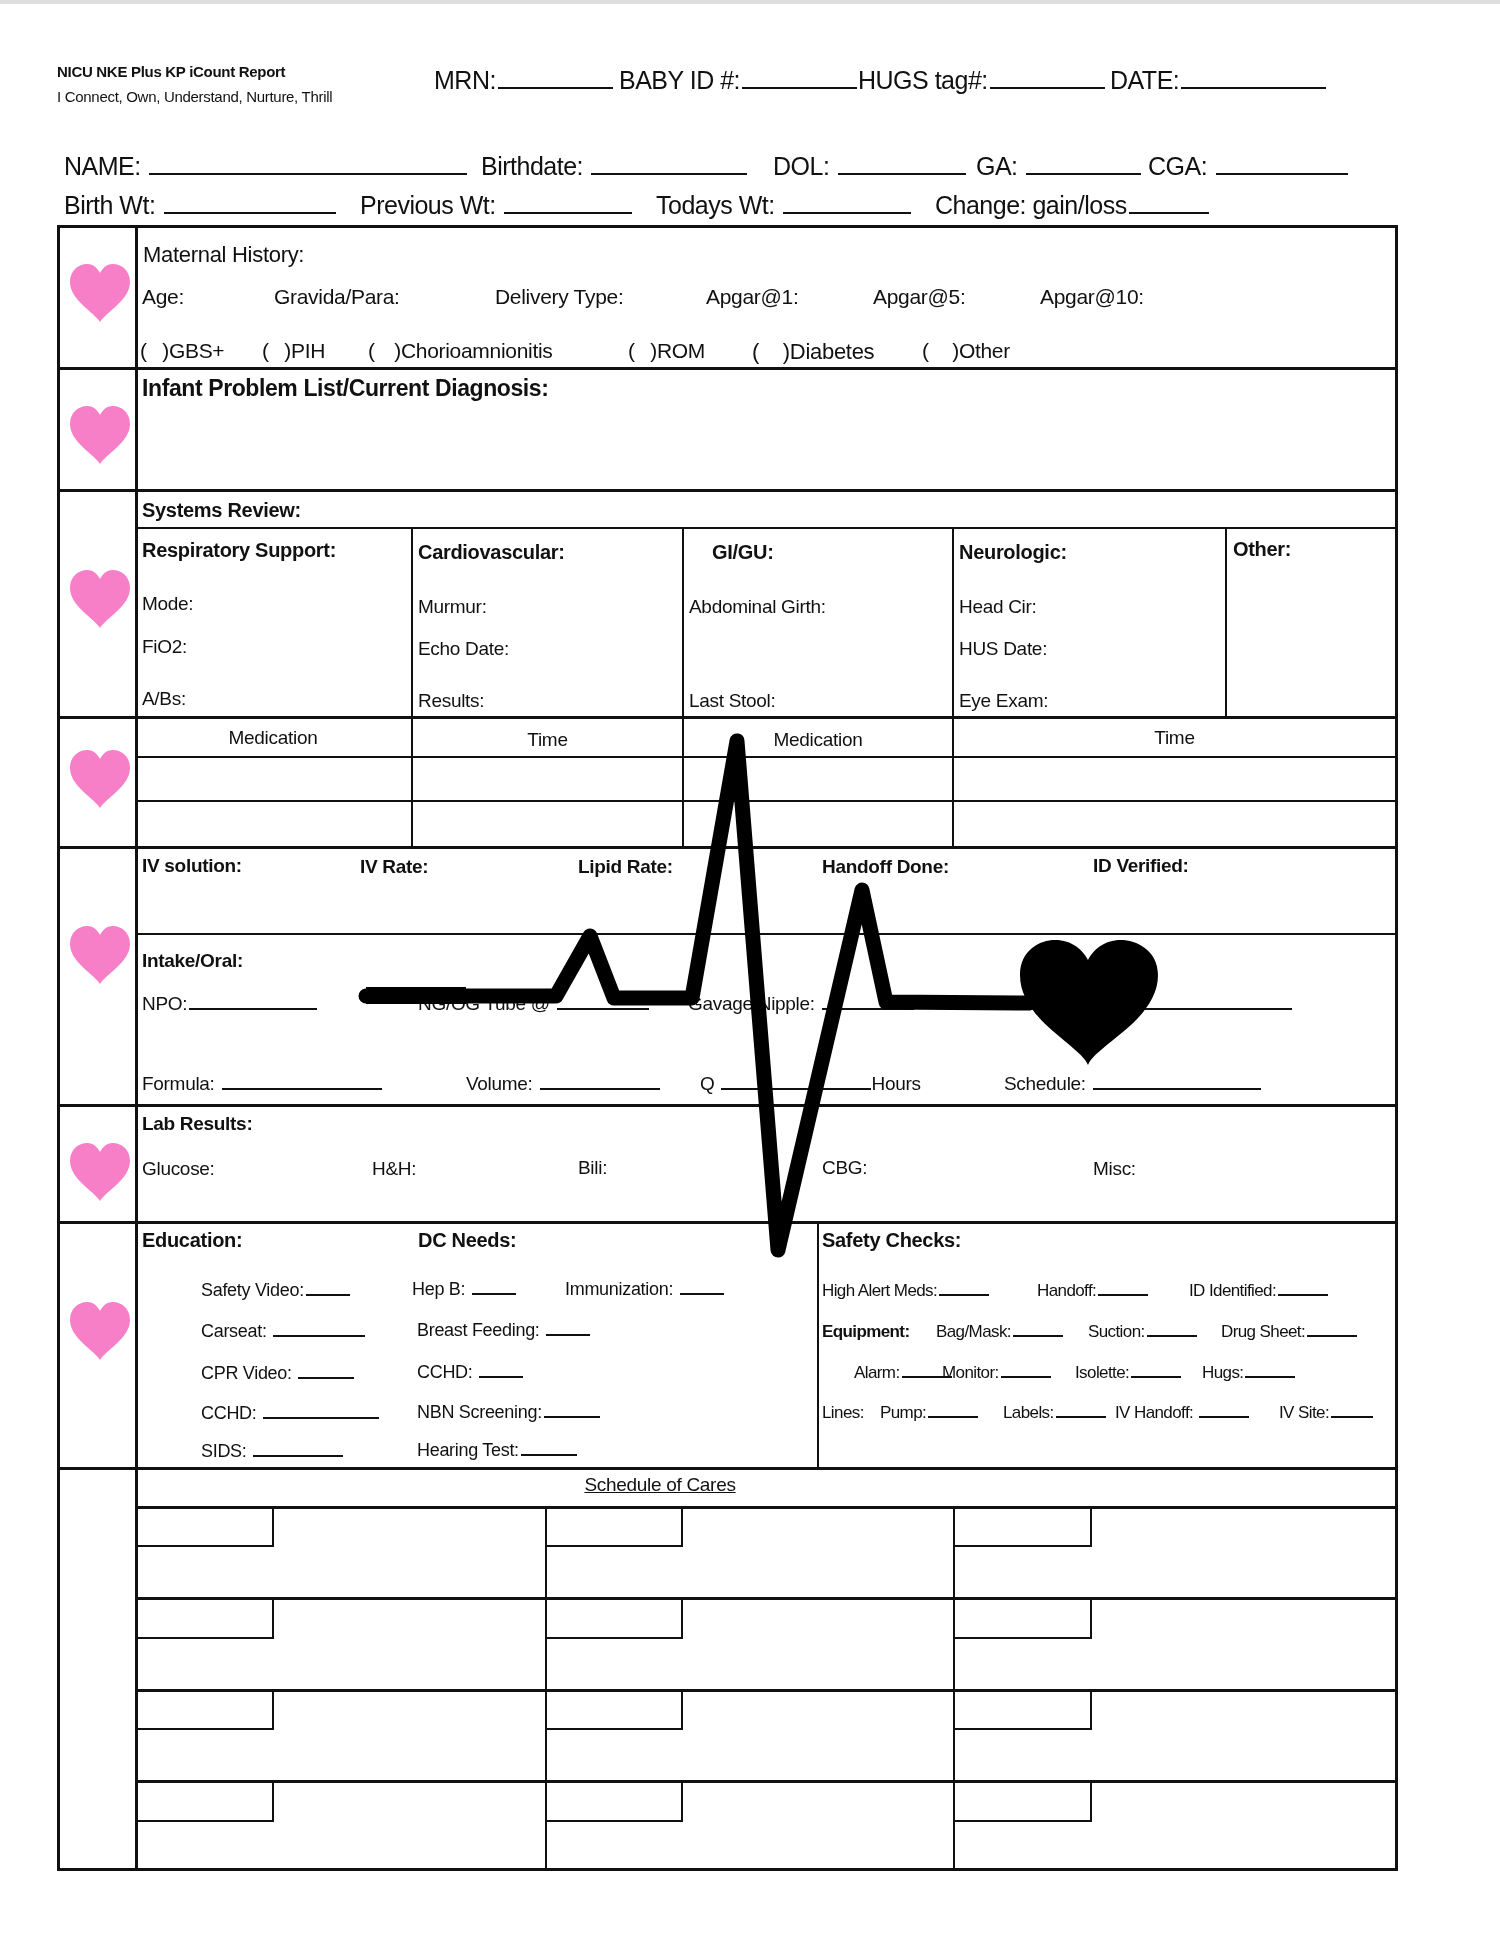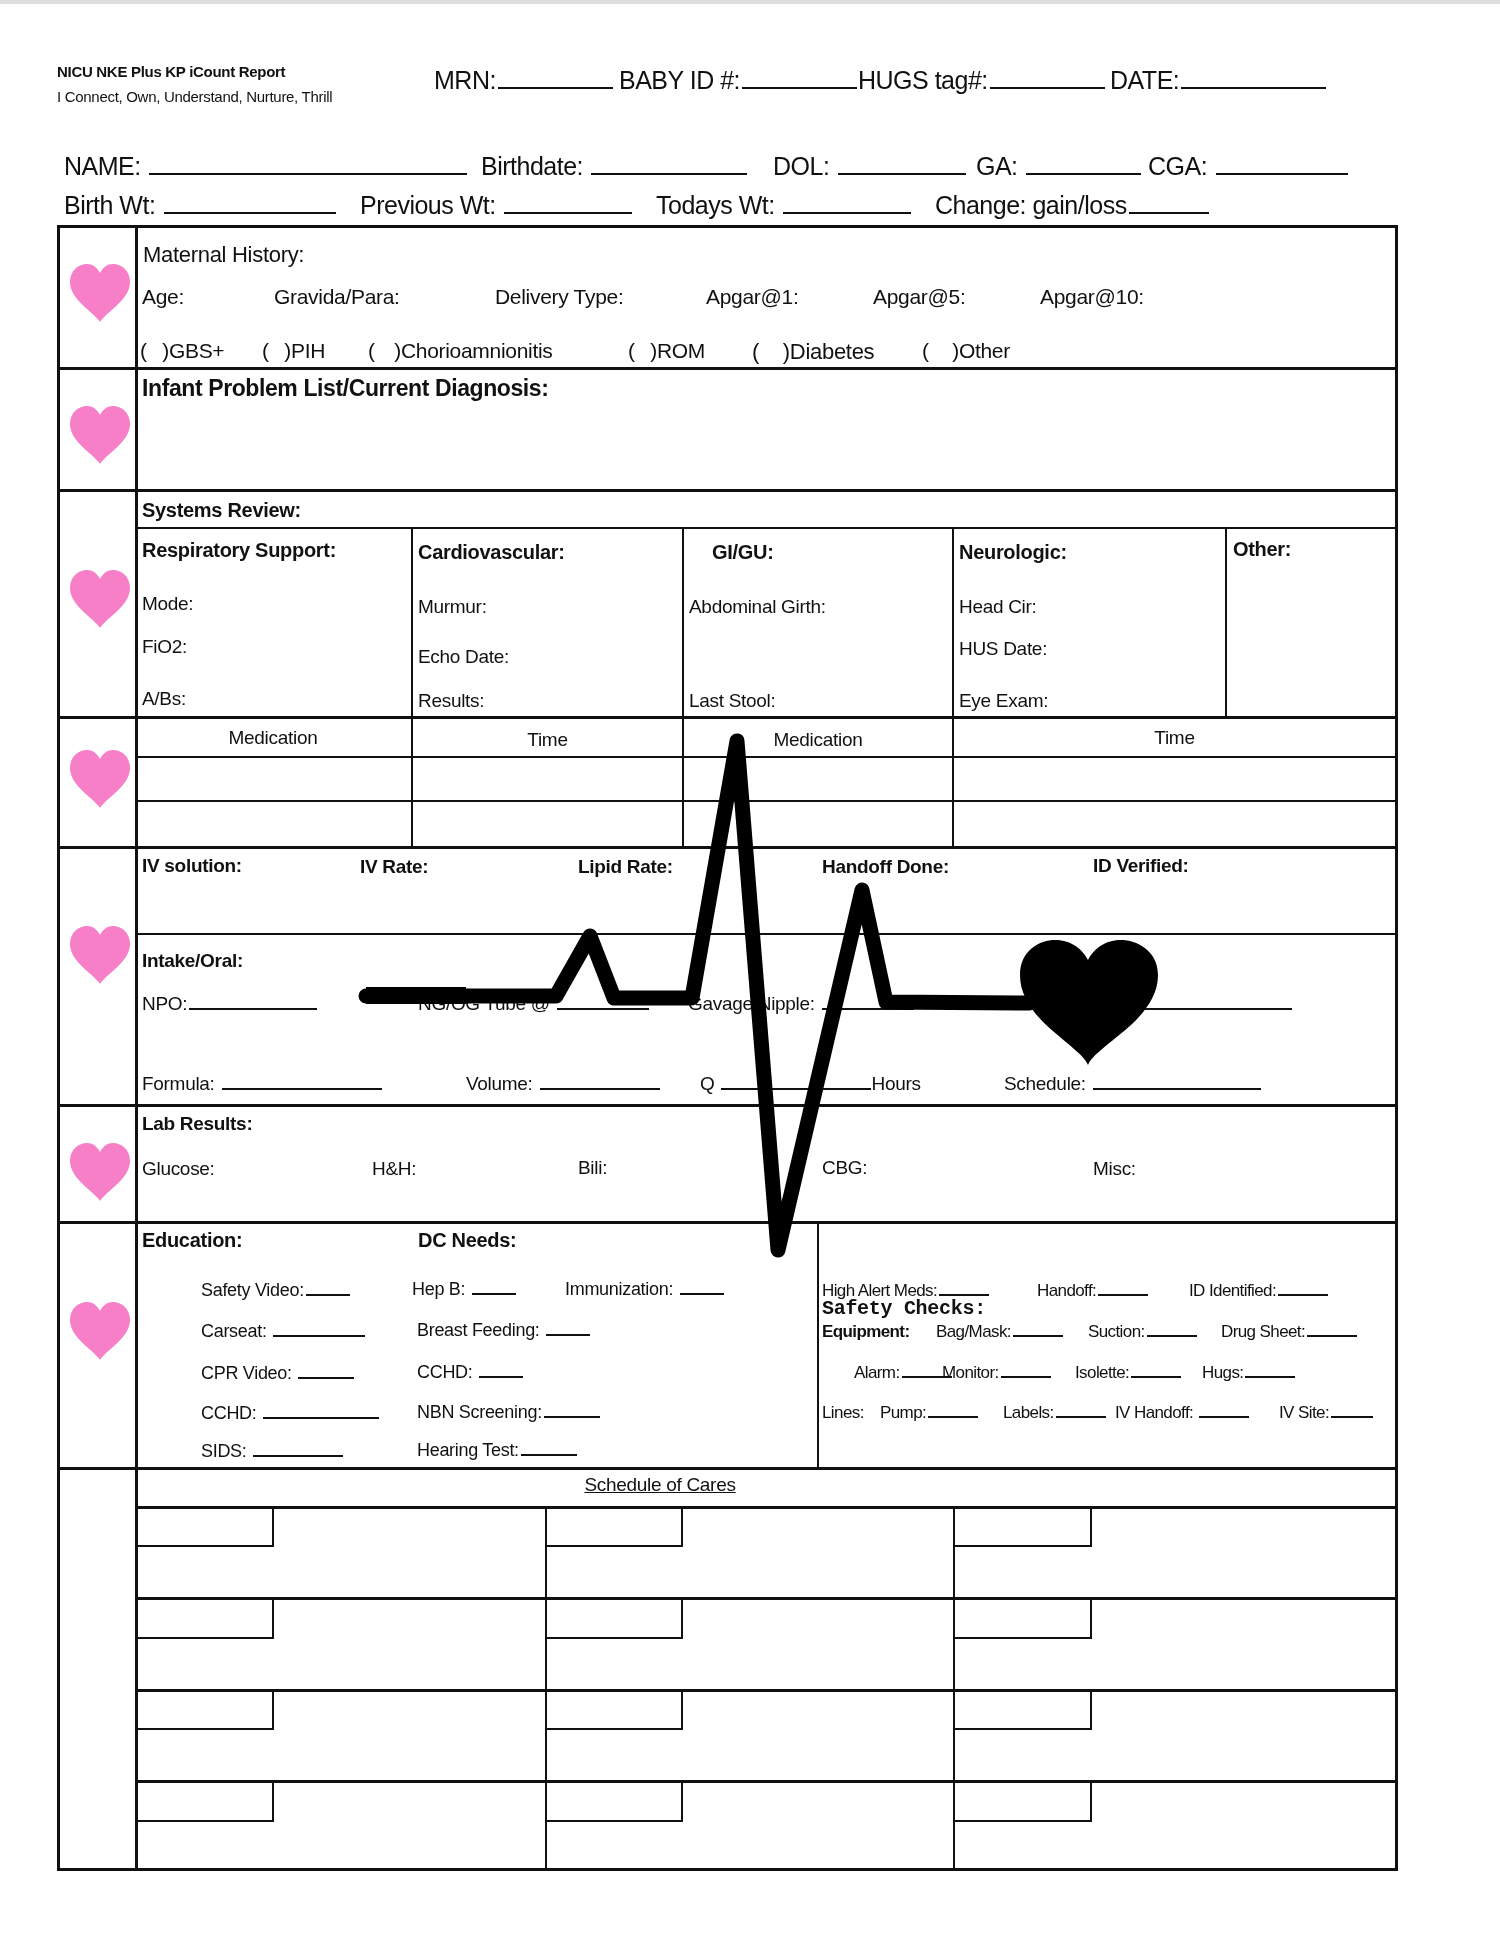--- a/index.html
+++ b/index.html
@@ -182,21 +182,21 @@
 
 <div class="abs t-smb" style="left:142px;top:499px;font-size:20px;">Systems Review:</div>
 
 <div class="abs t-smb" style="left:142px;top:539px;font-size:20px;">Respiratory Support:</div>
 <div class="abs t-sm" style="left:142px;top:593px;">Mode:</div>
 <div class="abs t-sm" style="left:142px;top:636px;">FiO2:</div>
 <div class="abs t-sm" style="left:142px;top:688px;">A/Bs:</div>
 
 <div class="abs t-smb" style="left:418px;top:541px;font-size:20px;">Cardiovascular:</div>
 <div class="abs t-sm" style="left:418px;top:596px;">Murmur:</div>
-<div class="abs t-sm" style="left:418px;top:638px;margin-top:8px;">Echo Date:</div>
+<div class="abs t-sm" style="left:418px;top:638px;">Echo Date:</div>
 <div class="abs t-sm" style="left:418px;top:690px;">Results:</div>
 
 <div class="abs t-smb" style="left:689px;top:541px;font-size:20px;margin-left:23px;">GI/GU:</div>
 <div class="abs t-sm" style="left:689px;top:596px;">Abdominal Girth:</div>
 <div class="abs t-sm" style="left:689px;top:690px;">Last Stool:</div>
 
 <div class="abs t-smb" style="left:959px;top:541px;font-size:20px;">Neurologic:</div>
 <div class="abs t-sm" style="left:959px;top:596px;">Head Cir:</div>
 <div class="abs t-sm" style="left:959px;top:638px;">HUS Date:</div>
 <div class="abs t-sm" style="left:959px;top:690px;">Eye Exam:</div>
@@ -256,21 +256,21 @@
 <div class="field t-sm" style="left:201px;top:1441px;font-size:18px;"><span>SIDS:</span> <span class="blank" style="width:90px;"></span></div>
 
 <div class="abs t-smb" style="left:418px;top:1229px;font-size:20px;">DC Needs:</div>
 <div class="field t-sm" style="left:412px;top:1279px;font-size:18px;"><span>Hep B:</span> <span class="blank" style="width:44px;"></span></div>
 <div class="field t-sm" style="left:565px;top:1279px;font-size:18px;"><span>Immunization:</span> <span class="blank" style="width:44px;"></span></div>
 <div class="field t-sm" style="left:417px;top:1320px;font-size:18px;"><span>Breast Feeding:</span> <span class="blank" style="width:44px;"></span></div>
 <div class="field t-sm" style="left:417px;top:1362px;font-size:18px;"><span>CCHD:</span> <span class="blank" style="width:44px;"></span></div>
 <div class="field t-sm" style="left:417px;top:1402px;font-size:18px;"><span>NBN Screening:</span><span class="blank" style="width:56px;"></span></div>
 <div class="field t-sm" style="left:417px;top:1440px;font-size:18px;"><span>Hearing Test:</span><span class="blank" style="width:56px;"></span></div>
 
-<div class="abs t-smb" style="left:822px;top:1297px;font-size:20px;font-family:Liberation Mono, monospace;">Safety Checks:</div>
+<div class="abs t-smb" style="left:822px;top:1229px;font-size:20px;">Safety Checks:</div>
 
 <div class="field t-cond" style="left:822px;top:1281px;font-size:17px;"><span>High Alert Meds:</span><span class="blank" style="width:50px;"></span></div>
 <div class="field t-cond" style="left:1037px;top:1281px;font-size:17px;"><span>Handoff:</span><span class="blank" style="width:50px;"></span></div>
 <div class="field t-cond" style="left:1189px;top:1281px;font-size:17px;"><span>ID Identified:</span><span class="blank" style="width:50px;"></span></div>
 
 <div class="abs t-cond" style="left:822px;top:1322px;font-size:17px;font-weight:bold;">Equipment:</div>
 <div class="field t-cond" style="left:936px;top:1322px;font-size:17px;"><span>Bag/Mask:</span><span class="blank" style="width:50px;"></span></div>
 <div class="field t-cond" style="left:1088px;top:1322px;font-size:17px;"><span>Suction:</span><span class="blank" style="width:50px;"></span></div>
 <div class="field t-cond" style="left:1221px;top:1322px;font-size:17px;"><span>Drug Sheet:</span><span class="blank" style="width:50px;"></span></div>
 

